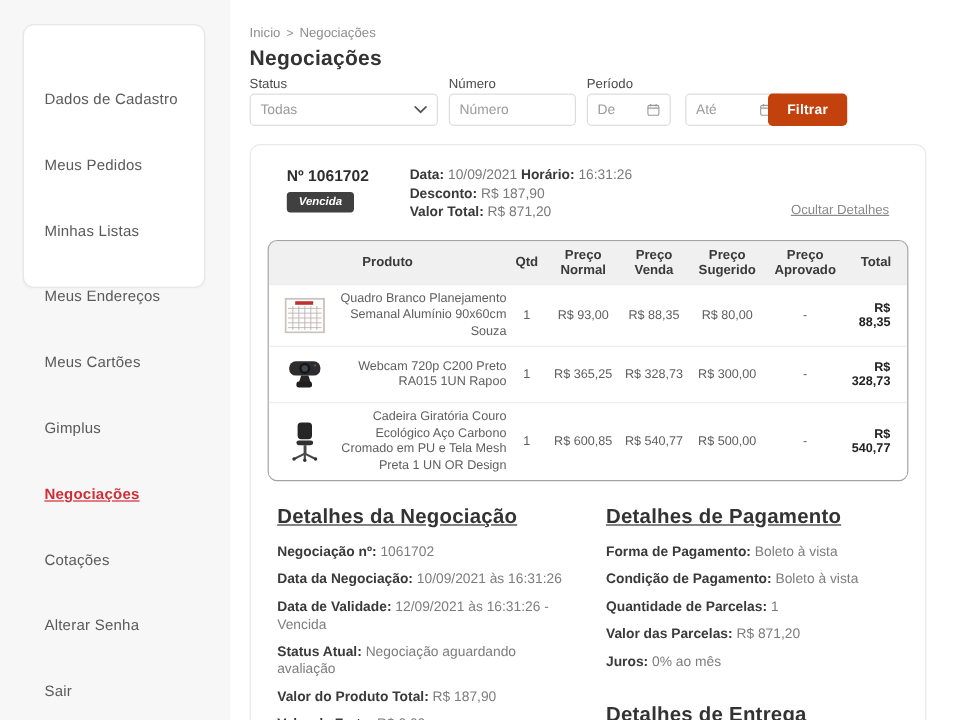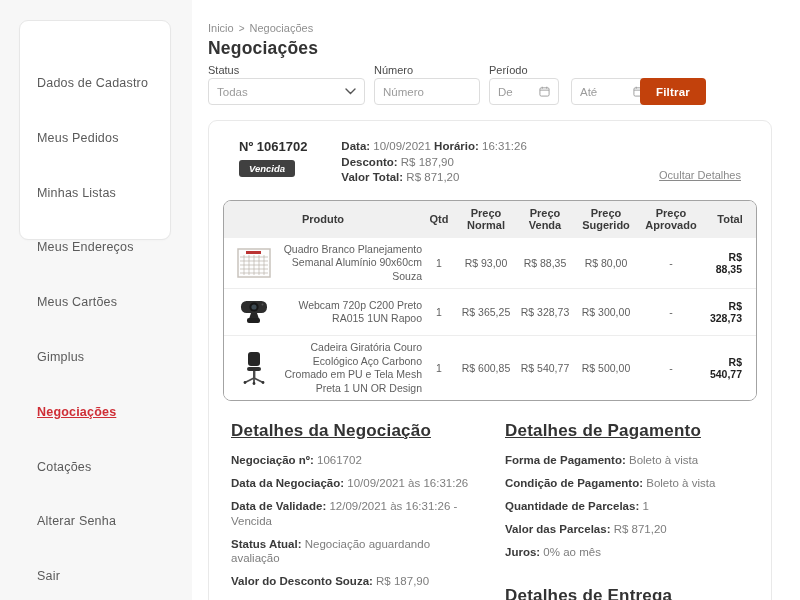--- a/index.html
+++ b/index.html
@@ -265,21 +265,21 @@
   </div>
 
   <div class="details-wrap">
 
     <div class="dcol">
       <div class="dtitle">Detalhes da Negociação</div>
       <div class="drow"><b>Negociação nº:</b> <span>1061702</span></div>
       <div class="drow"><b>Data da Negociação:</b> <span>10/09/2021 às 16:31:26</span></div>
       <div class="drow"><b>Data de Validade:</b> <span>12/09/2021 às 16:31:26 - Vencida</span></div>
       <div class="drow"><b>Status Atual:</b> <span>Negociação aguardando avaliação</span></div>
-      <div class="drow"><b>Valor do Desconto Souza:</b> <span>R$ 187,90</span></div>
+      <div class="drow"><b>Valor do Produto Total:</b> <span>R$ 187,90</span></div>
       <div class="drow"><b>Valor de Frete:</b> <span>R$ 0,00</span></div>
 
     </div>
 
     <div class="dcol">
       <div class="dtitle">Detalhes de Pagamento</div>
       <div class="drow"><b>Forma de Pagamento:</b> <span>Boleto à vista</span></div>
       <div class="drow"><b>Condição de Pagamento:</b> <span>Boleto à vista</span></div>
       <div class="drow"><b>Quantidade de Parcelas:</b> <span>1</span></div>
       <div class="drow"><b>Valor das Parcelas:</b> <span>R$ 871,20</span></div>

